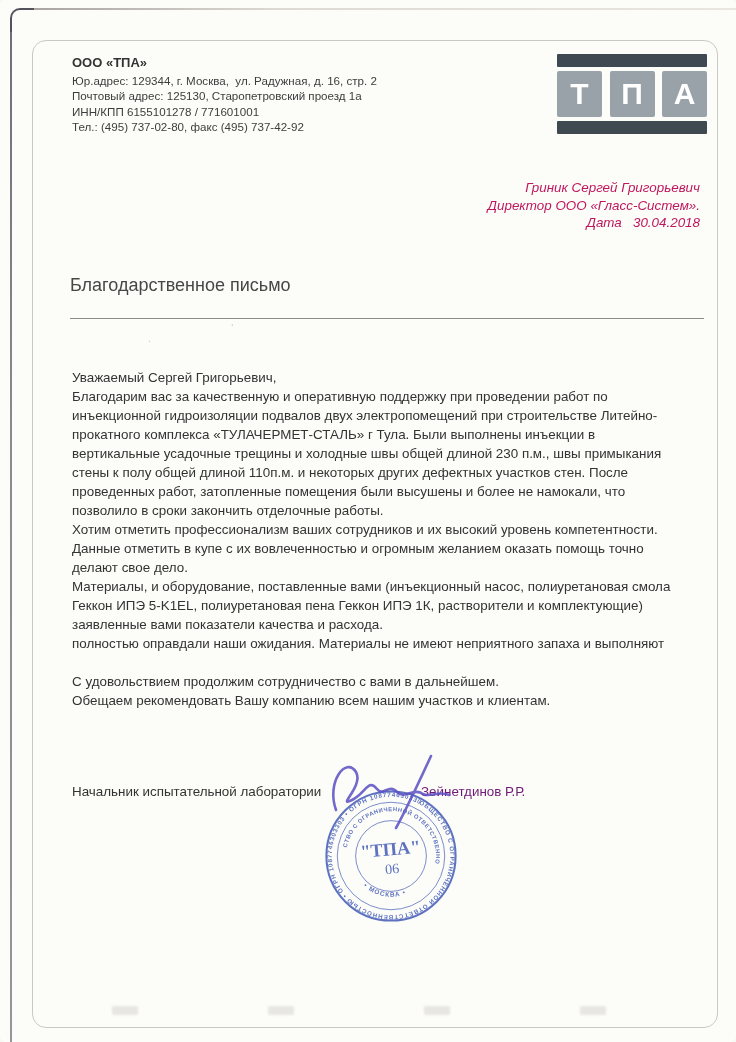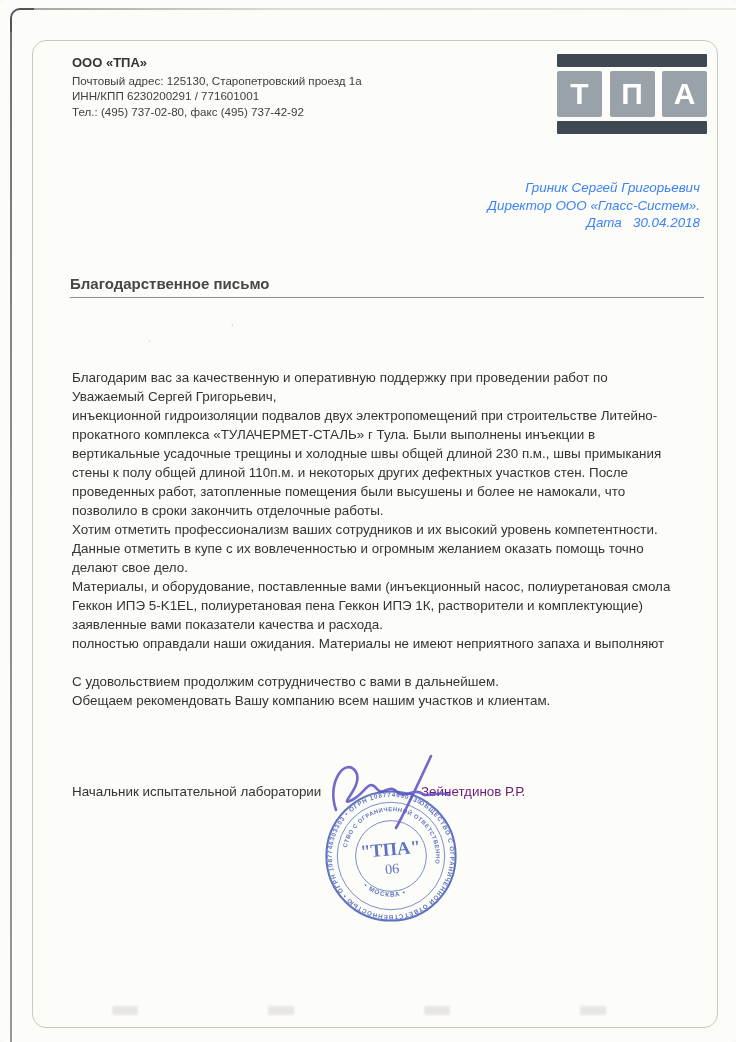--- a/index.html
+++ b/index.html
@@ -44,28 +44,28 @@
   .logo-bar{height:13px;background:#3e4952;border-radius:1px;}
   .logo-row{display:flex;justify-content:space-between;margin:4px 0;}
   .logo-box{
     width:45px;height:46px;background:#99a1a9;border-radius:2px;
     display:flex;align-items:center;justify-content:center;
     color:#fff;font-weight:bold;font-size:30px;line-height:1;
   }
   
   .recipient{
     position:absolute;right:36px;top:179px;width:400px;
-    text-align:right;font-style:italic;font-size:13.4px;line-height:17.5px;color:#3b82f6;
+    text-align:right;font-style:italic;font-size:13.4px;line-height:17.5px;color:#be185d;
   }
   .recipient div{white-space:pre-wrap;}
   
   .letter-title{
     position:absolute;left:70px;top:275px;width:634px;
-    font-size:15px;color:#474747;
-    border-bottom:1.5px solid #8b8b88;padding-bottom:5px;font-weight:bold;
+    font-size:18px;color:#474747;
+    border-bottom:1.5px solid #8b8b88;padding-bottom:22px;
   }
   
   .letter-body{position:absolute;left:72px;top:368px;width:640px;}
   .body-line{font-size:13.4px;line-height:19px;min-height:19px;color:#333;white-space:pre-wrap;}
   
   .sig-role{position:absolute;left:72px;top:784px;font-size:13.4px;color:#333;}
   .sig-name{position:absolute;left:421px;top:784px;font-size:13.4px;color:#701a75;}
   .stamp-svg{position:absolute;left:323px;top:788px;width:136px;height:136px;opacity:.82;}
   .ink-svg{position:absolute;left:318px;top:748px;width:170px;height:85px;opacity:.85;}
   
@@ -81,22 +81,23 @@
 <div class="page">
 
   <div class="scan-corner"></div>
   <div class="scan-top-line"></div>
   <div class="scan-left-line"></div>
 
   <div class="frame"></div>
 
   <div class="letterhead">
     <div class="company-name">ООО «ТПА»</div>
+    <div class="addr-line">Юр.адрес: 129344, г. Москва,  ул. Радужная, д. 16, стр. 2</div>
     <div class="addr-line">Почтовый адрес: 125130, Старопетровский проезд 1а</div>
-    <div class="addr-line">ИНН/КПП 6230200291 / 771601001</div>
+    <div class="addr-line">ИНН/КПП 6155101278 / 771601001</div>
     <div class="addr-line">Тел.: (495) 737-02-80, факс (495) 737-42-92</div>
   </div>
 
   <div class="logo">
     <div class="logo-bar"></div>
     <div class="logo-row">
       <div class="logo-box">Т</div>
       <div class="logo-box">П</div>
       <div class="logo-box">А</div>
     </div>
@@ -105,22 +106,22 @@
 
   <div class="recipient">
     <div>Гриник Сергей Григорьевич</div>
     <div>Директор ООО «Гласс-Систем».</div>
     <div>Дата   30.04.2018</div>
   </div>
 
   <div class="letter-title">Благодарственное письмо</div>
 
   <div class="letter-body">
+    <div class="body-line">Уважаемый Сергей Григорьевич,</div>
     <div class="body-line">Благодарим вас за качественную и оперативную поддержку при проведении работ по</div>
-    <div class="body-line">Уважаемый Сергей Григорьевич,</div>
     <div class="body-line">инъекционной гидроизоляции подвалов двух электропомещений при строительстве Литейно-</div>
     <div class="body-line">прокатного комплекса «ТУЛАЧЕРМЕТ-СТАЛЬ» г Тула. Были выполнены инъекции в</div>
     <div class="body-line">вертикальные усадочные трещины и холодные швы общей длиной 230 п.м., швы примыкания</div>
     <div class="body-line">стены к полу общей длиной 110п.м. и некоторых других дефектных участков стен. После</div>
     <div class="body-line">проведенных работ, затопленные помещения были высушены и более не намокали, что</div>
     <div class="body-line">позволило в сроки закончить отделочные работы.</div>
     <div class="body-line">Хотим отметить профессионализм ваших сотрудников и их высокий уровень компетентности.</div>
     <div class="body-line">Данные отметить в купе с их вовлеченностью и огромным желанием оказать помощь точно</div>
     <div class="body-line">делают свое дело.</div>
     <div class="body-line">Материалы, и оборудование, поставленные вами (инъекционный насос, полиуретановая смола</div>

